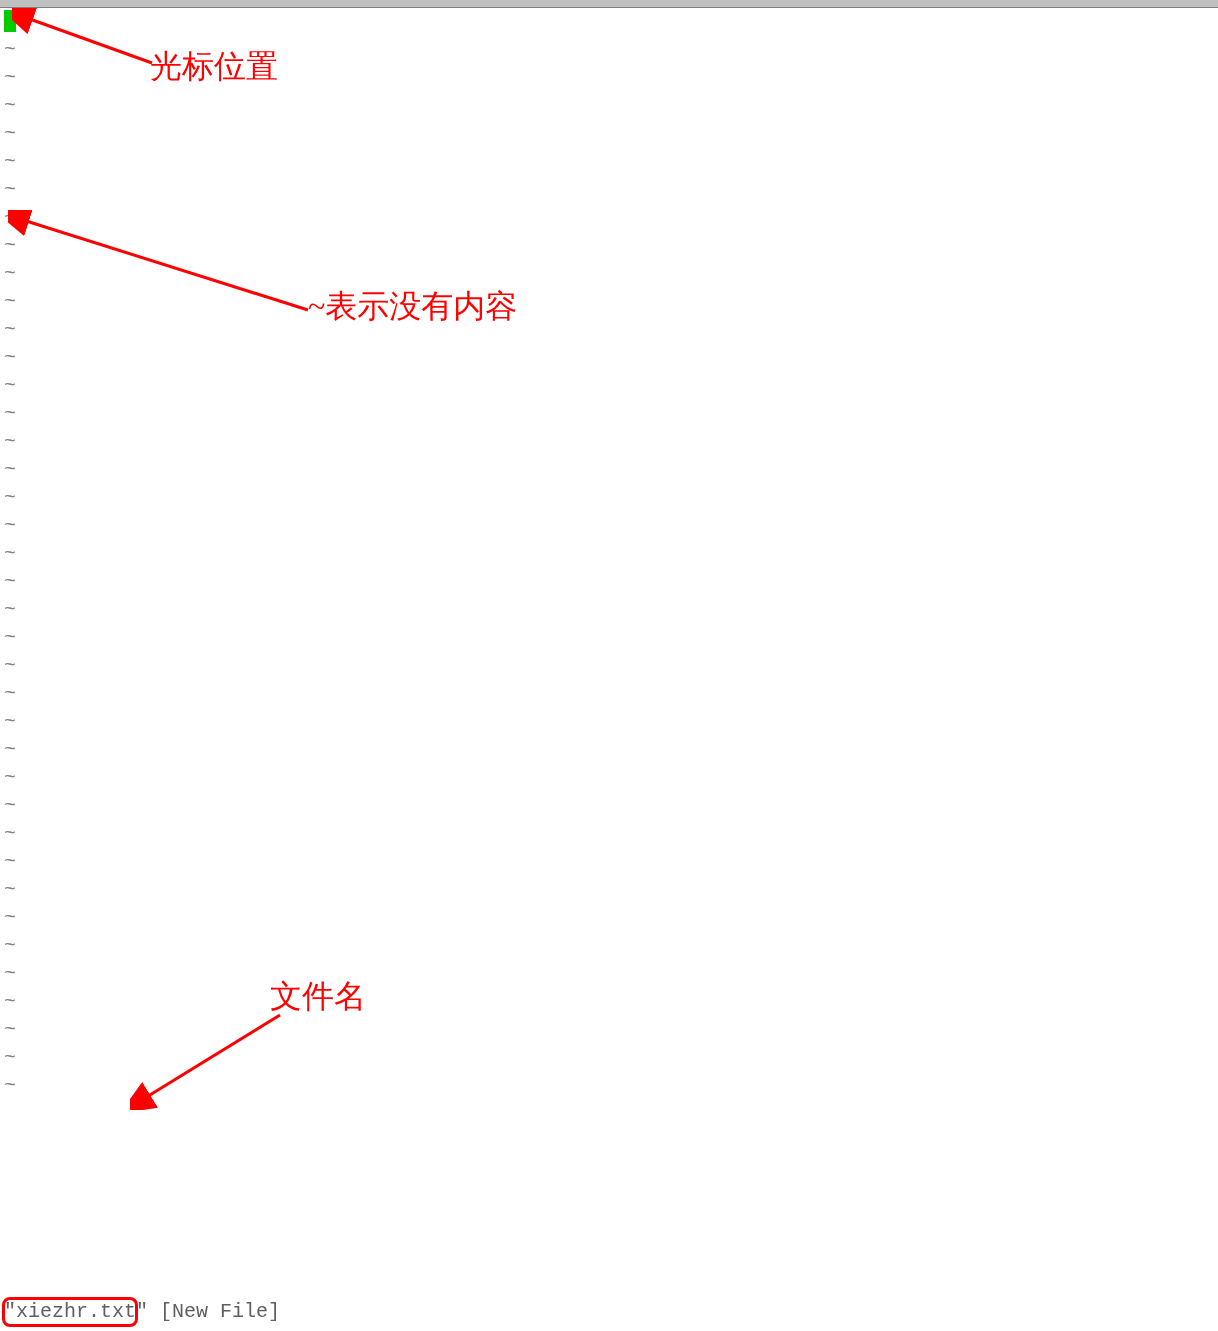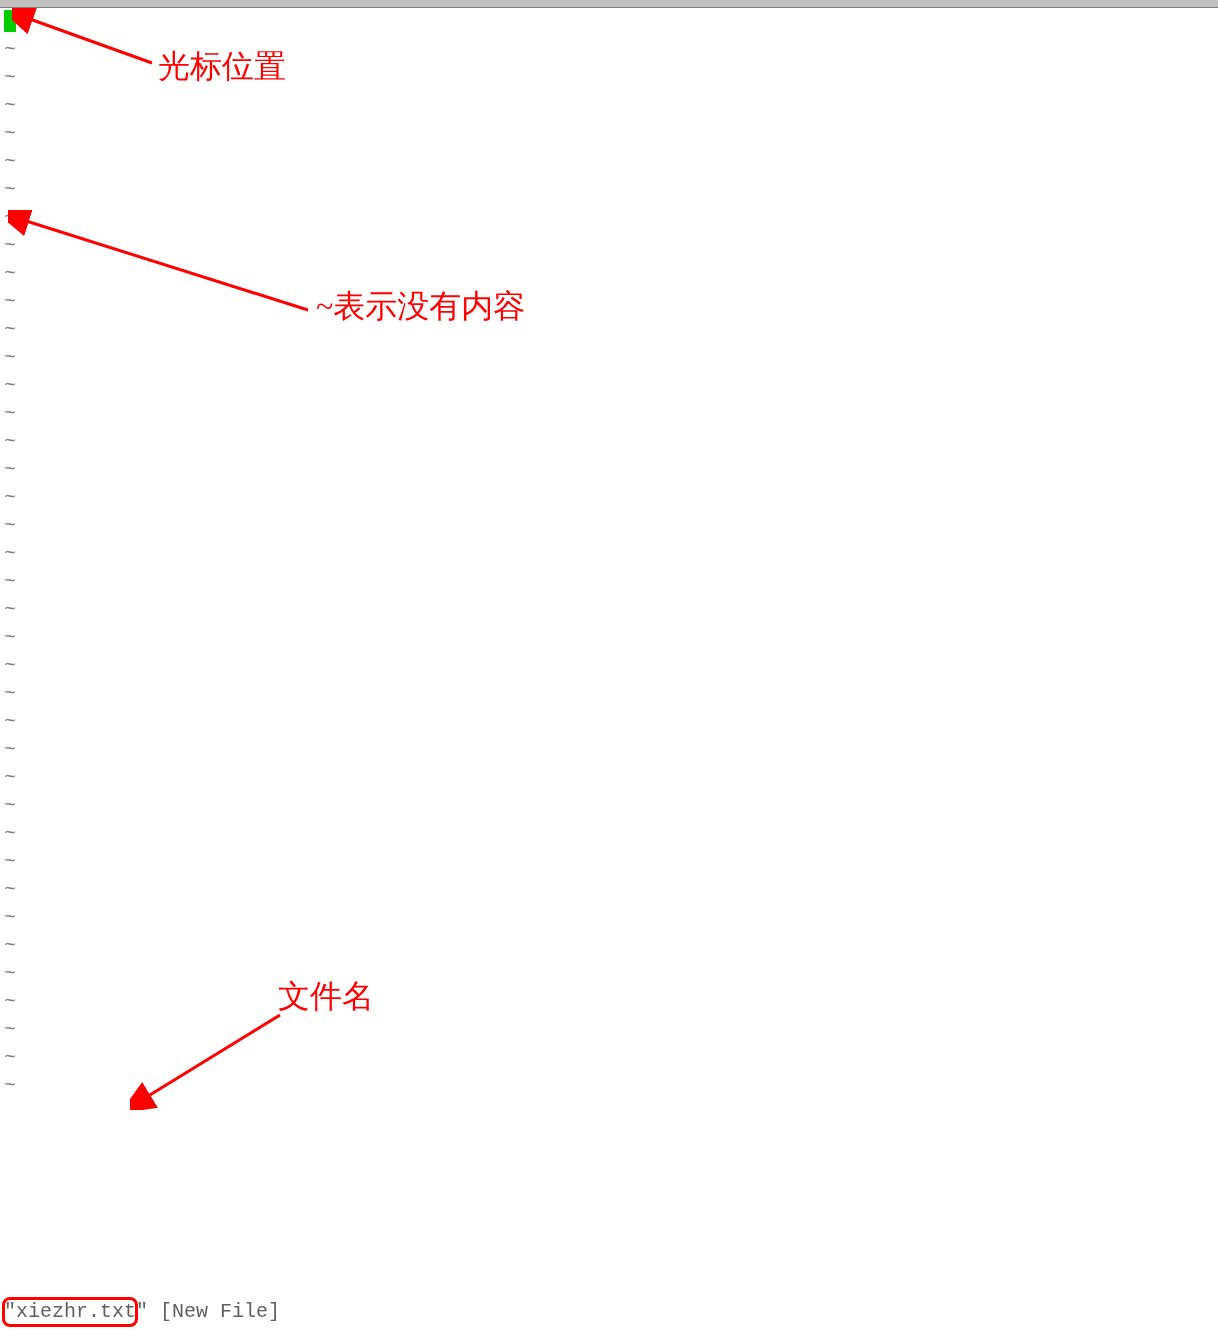--- a/index.html
+++ b/index.html
@@ -58,21 +58,20 @@
       height: 30px;
       border: 3px solid #ff0000;
       border-radius: 8px;
     }
     .annotation {
       position: absolute;
       color: #ff0000;
       font-size: 32px;
       font-family: "SimSun", "Microsoft YaHei", sans-serif;
       font-weight: 400;
-      margin-left: 8px;
     }
     .arrow-svg {
       position: absolute;
       pointer-events: none;
     }
   </style>
 </head>
 <body>
 
 <div class="top-bar"></div>

